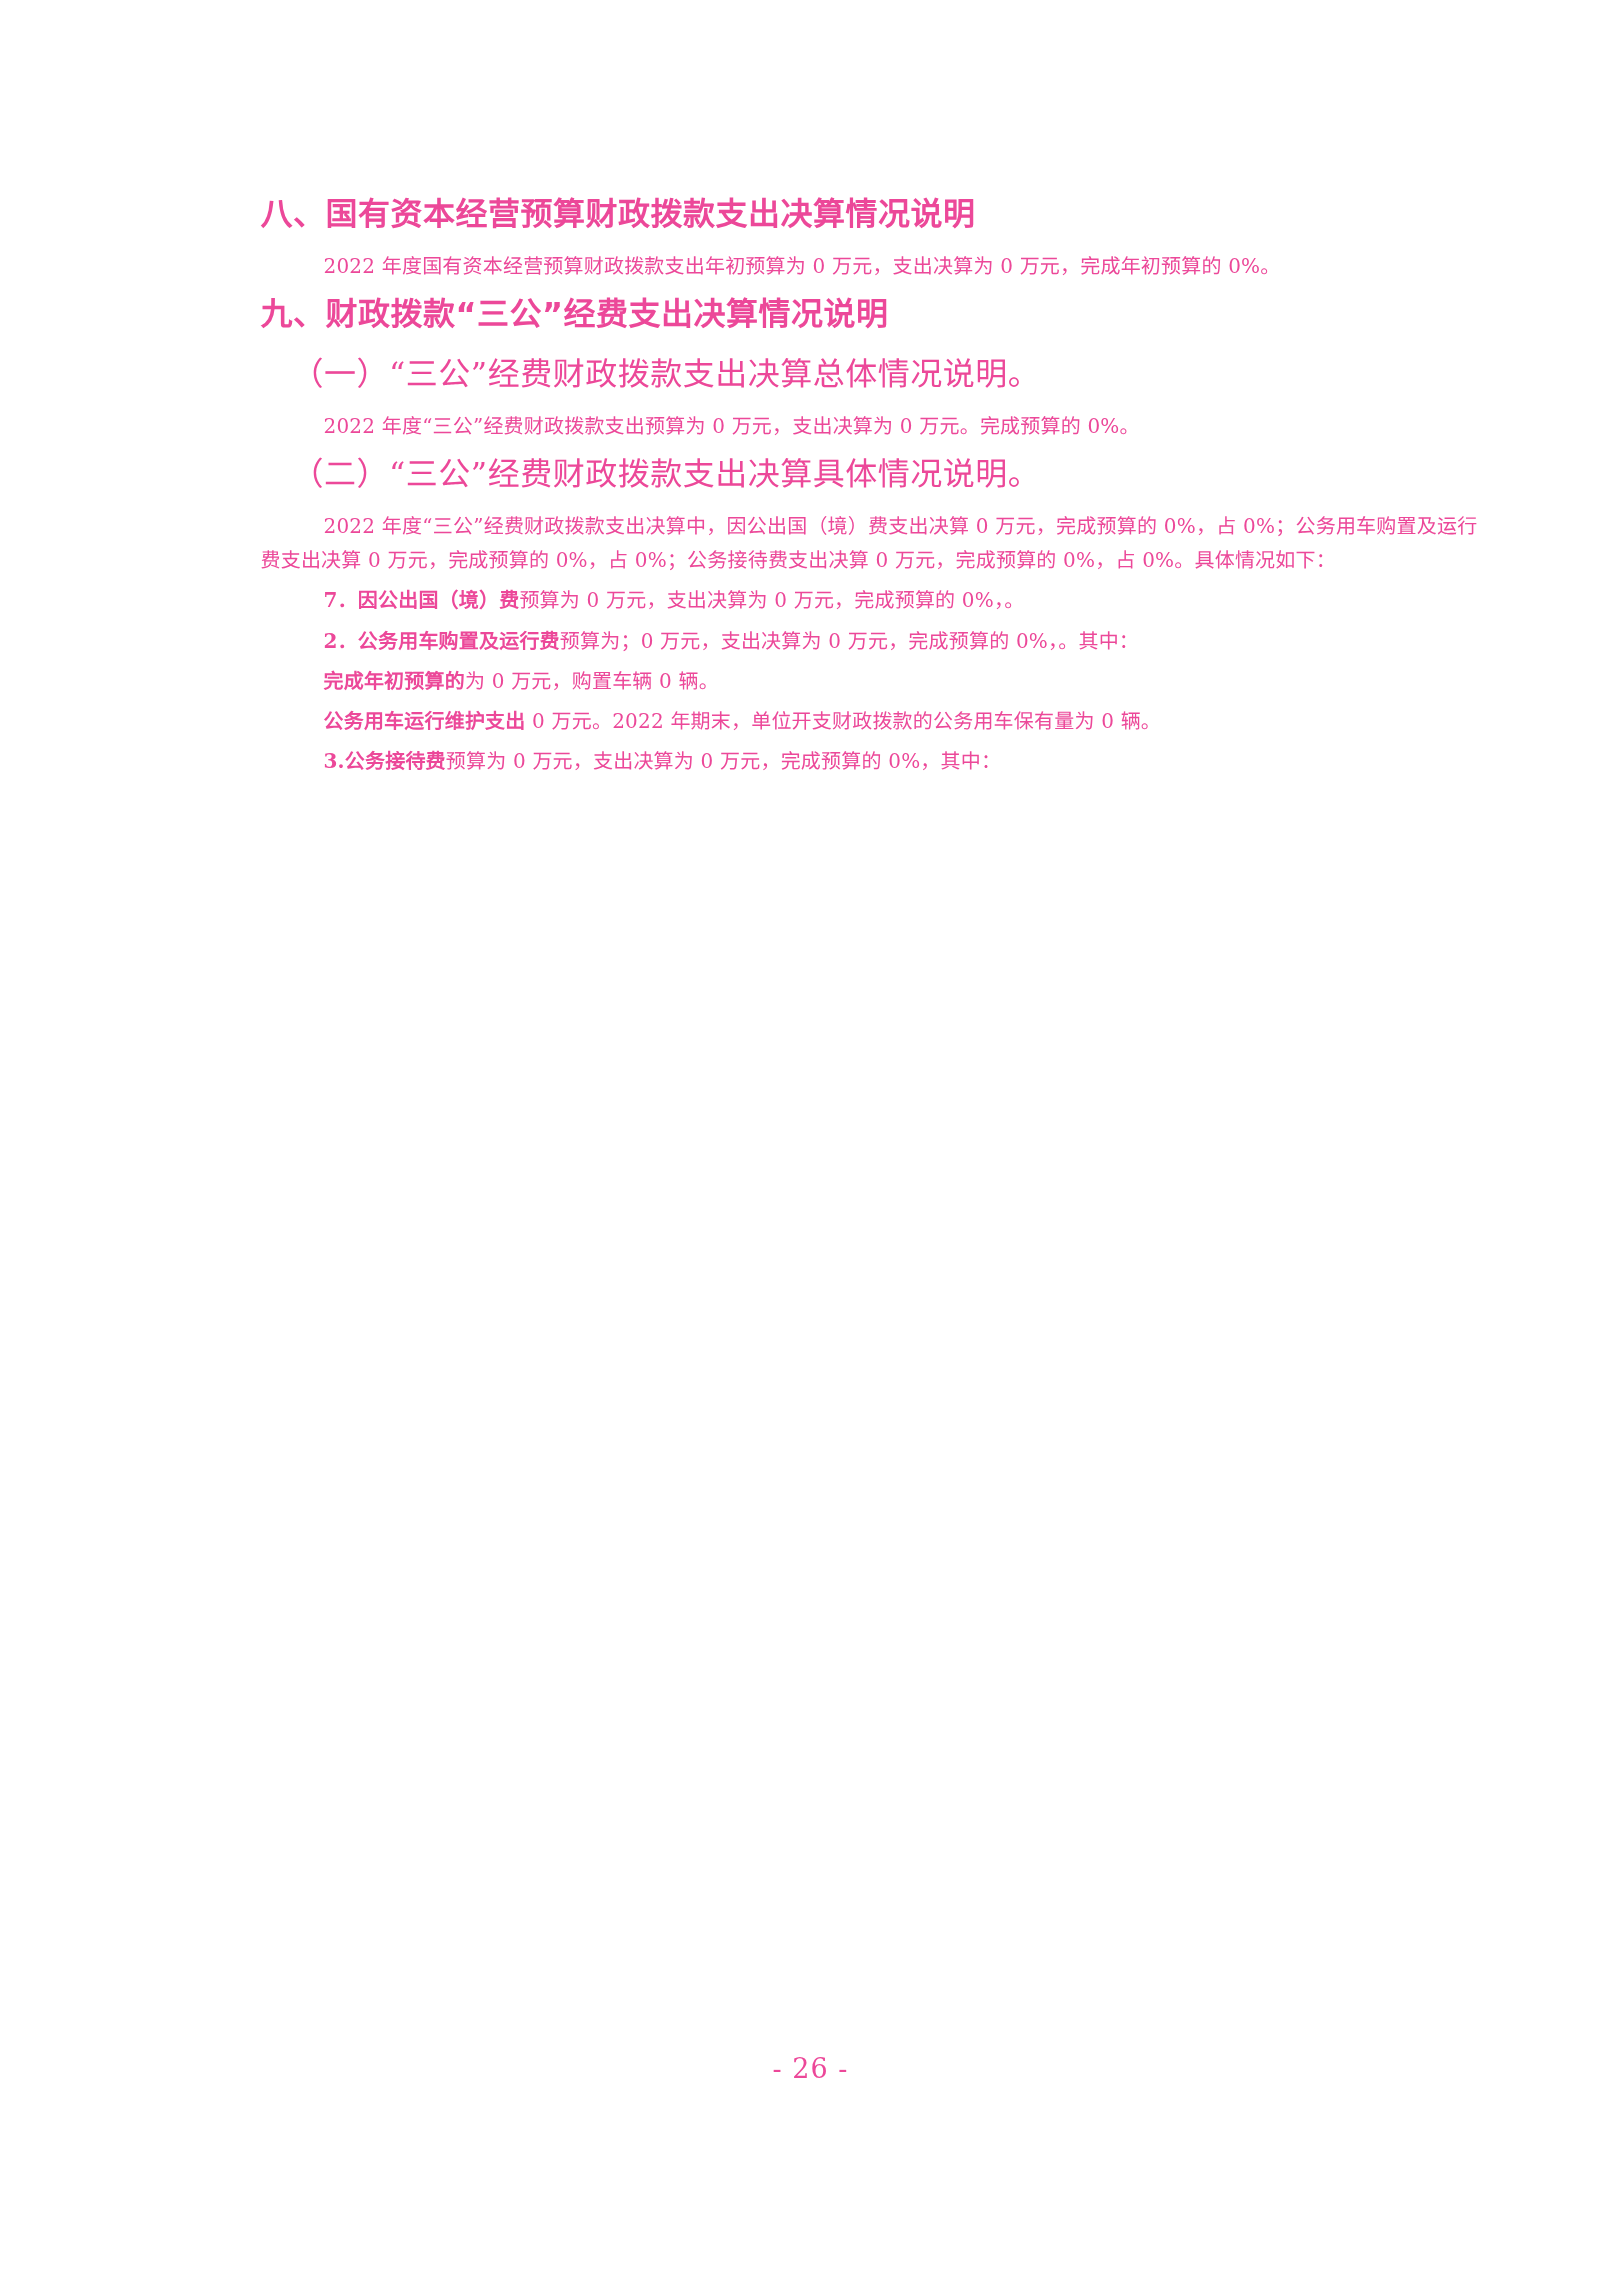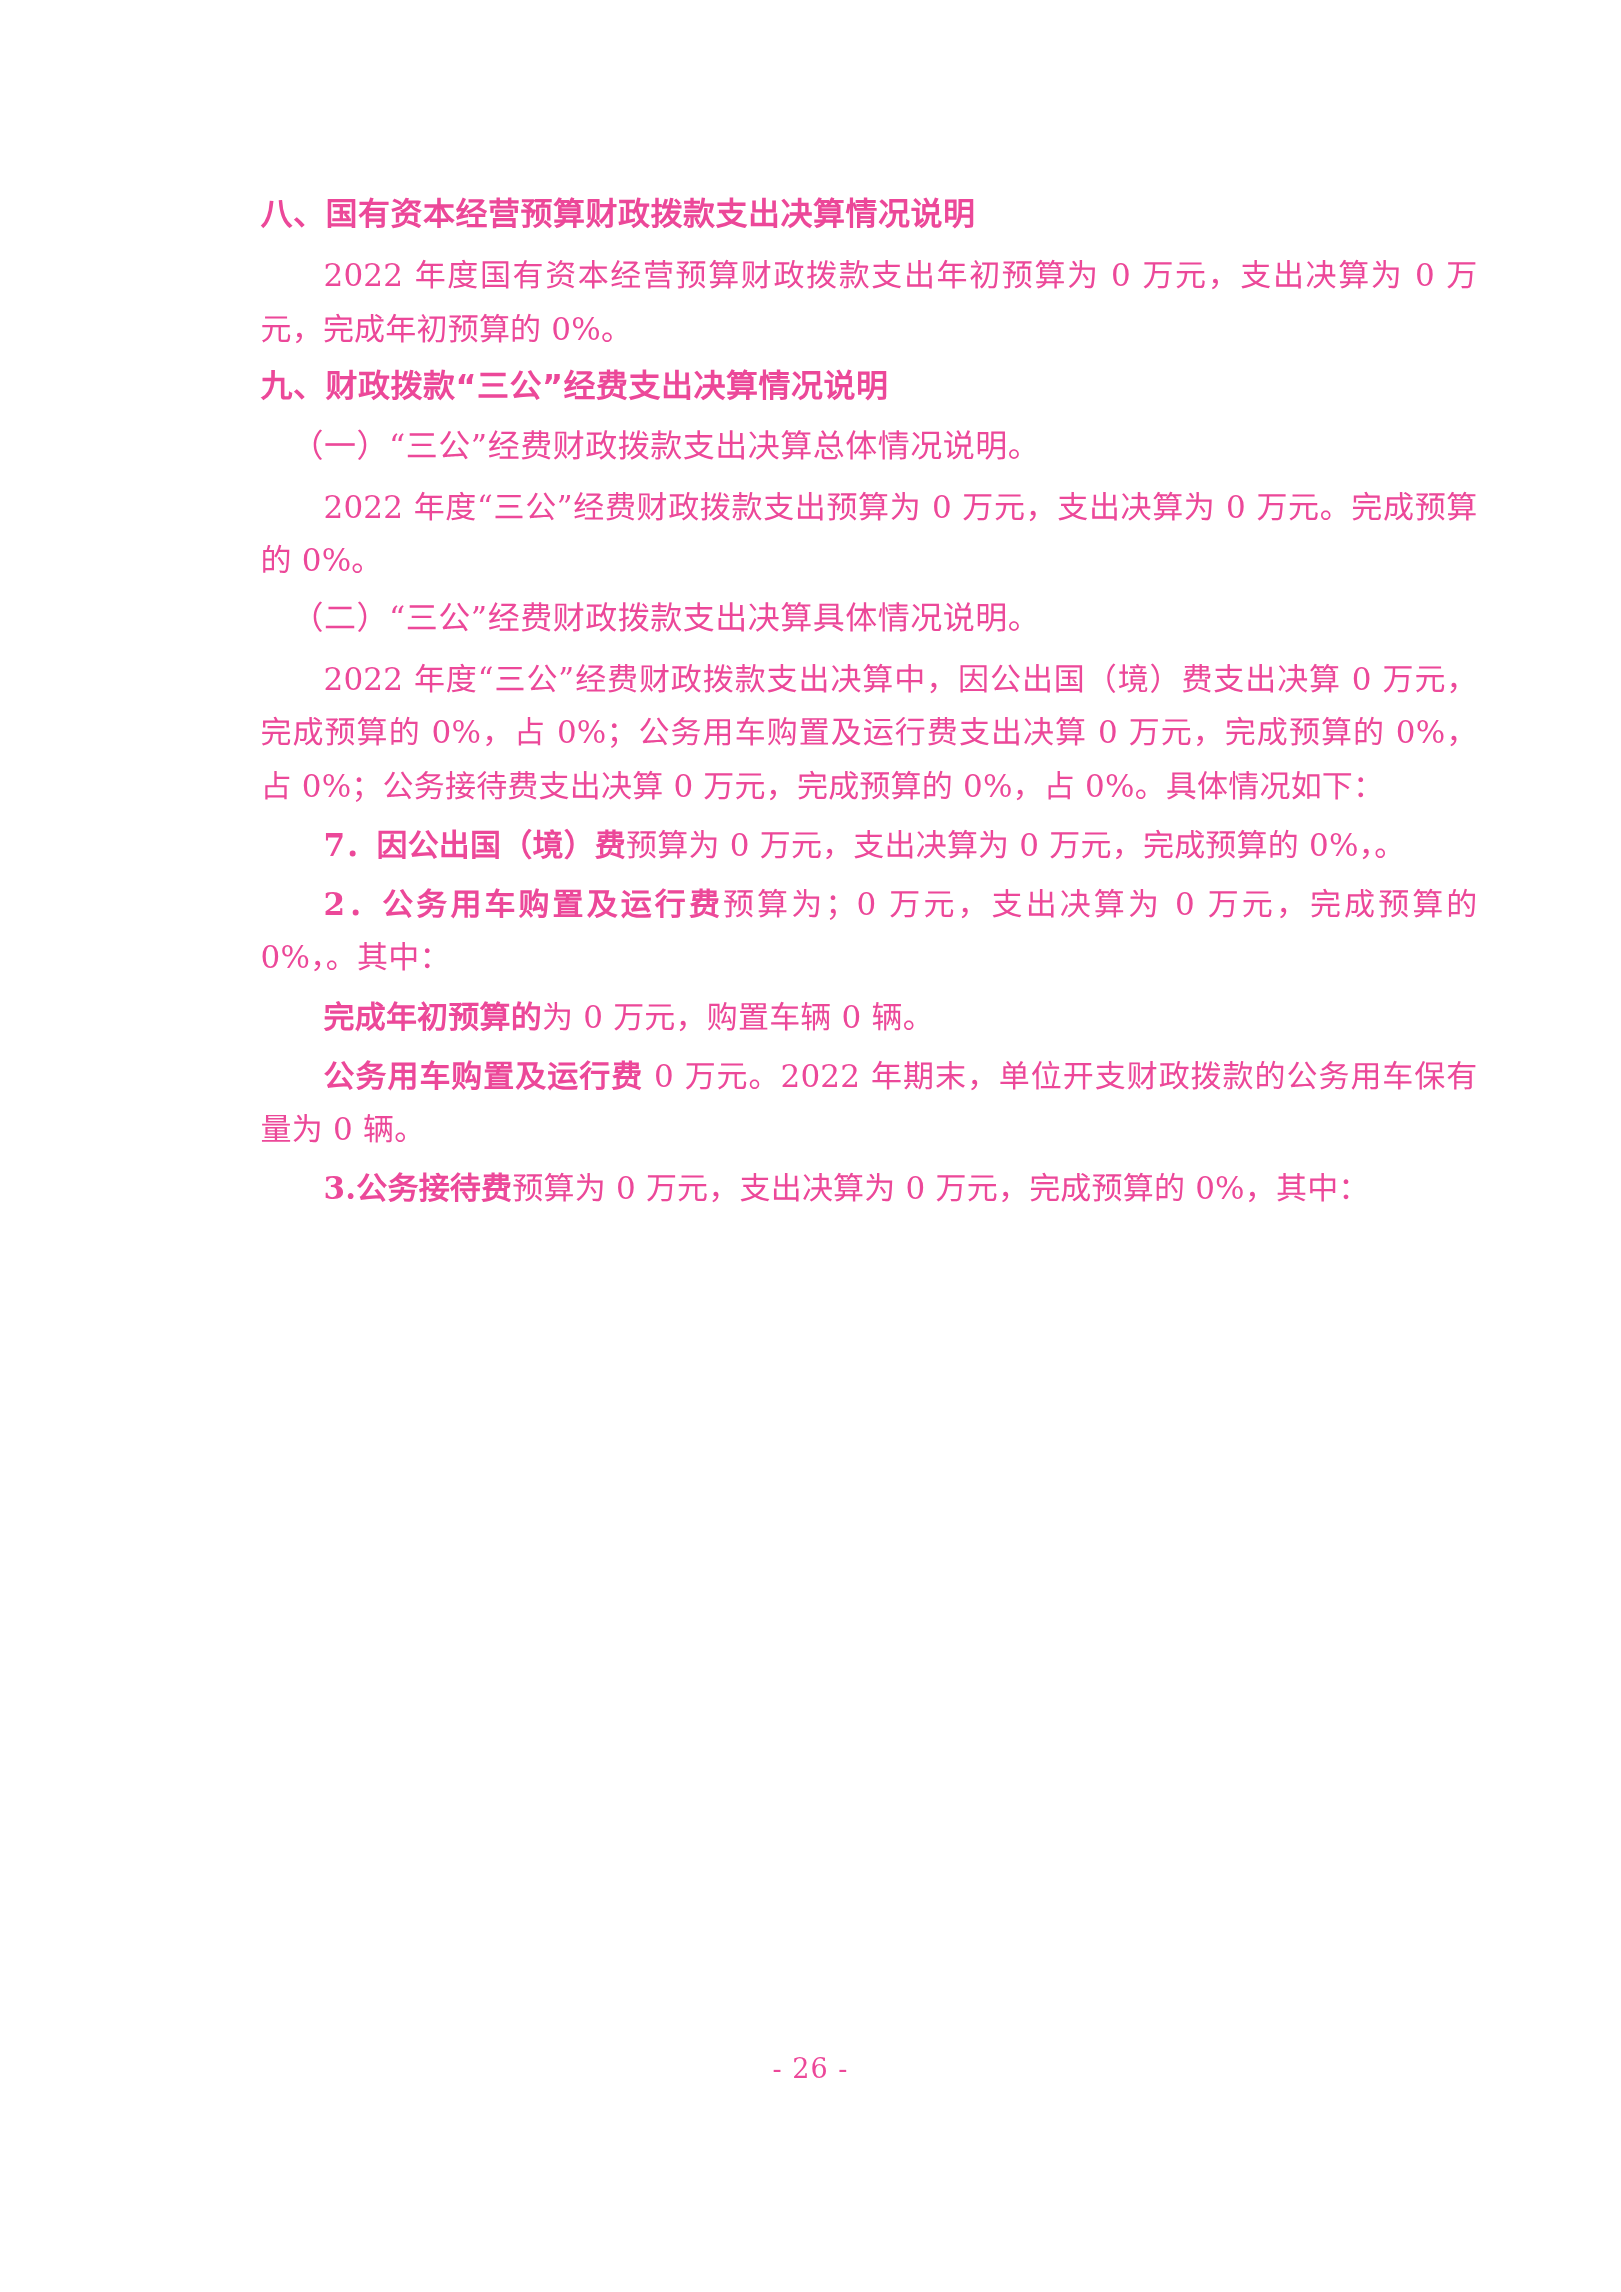--- a/index.html
+++ b/index.html
@@ -35,21 +35,21 @@
   .sub-heading {
     font-family: "DejaVu Serif", "Liberation Serif", serif;
     font-weight: normal;
     font-size: 32px;
     line-height: 1.62;
     letter-spacing: 0.5px;
     margin: 0 0 7.8px 0;
     text-indent: 31px;
   }
   p.body-text {
-    font-size: 31px;
+    font-size: 20px;
     line-height: 1.72;
     margin: 0 0 5.9px 0;
     text-indent: 63px;
     text-align: justify;
     text-justify: inter-ideograph;
     letter-spacing: 0.2px;
   }
   .b {
     font-weight: bold;
   }
@@ -91,21 +91,21 @@
 
     <p class="body-text">
       <span class="b">2．公务用车购置及运行费</span><span>预算为；0 万元，支出决算为 0 万元，完成预算的 0%，。其中：</span>
     </p>
 
     <p class="body-text">
       <span class="b">完成年初预算的</span><span>为 0 万元，购置车辆 0 辆。</span>
     </p>
 
     <p class="body-text">
-      <span class="b">公务用车购置及运行费</span><span> 0 万元。2022 年期末，单位开支财政拨款的公务用车保有量为 0 辆。</span>
+      <span class="b">公务用车运行维护支出</span><span> 0 万元。2022 年期末，单位开支财政拨款的公务用车保有量为 0 辆。</span>
     </p>
 
     <p class="body-text">
       <span class="b">3.公务接待费</span><span>预算为 0 万元，支出决算为 0 万元，完成预算的 0%，其中：</span>
     </p>
 
   </div>
 
   <div class="page-number">- 26 -</div>
 </div>

